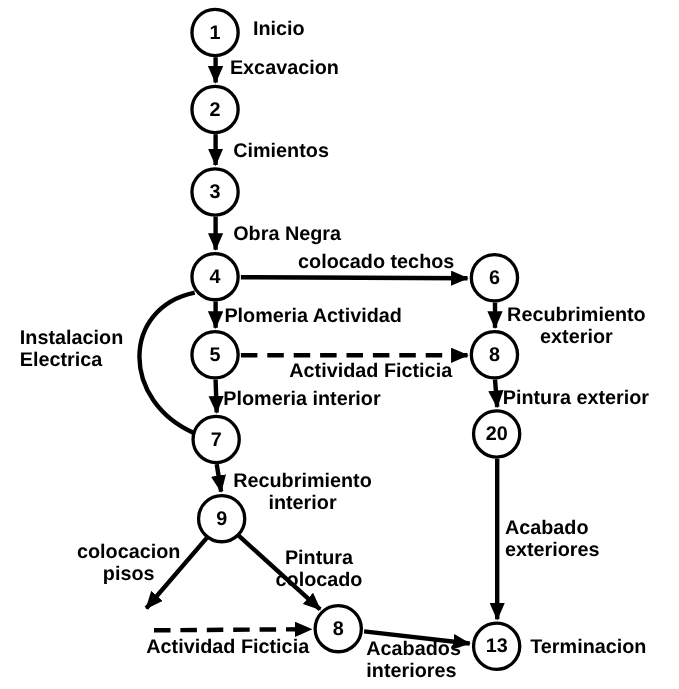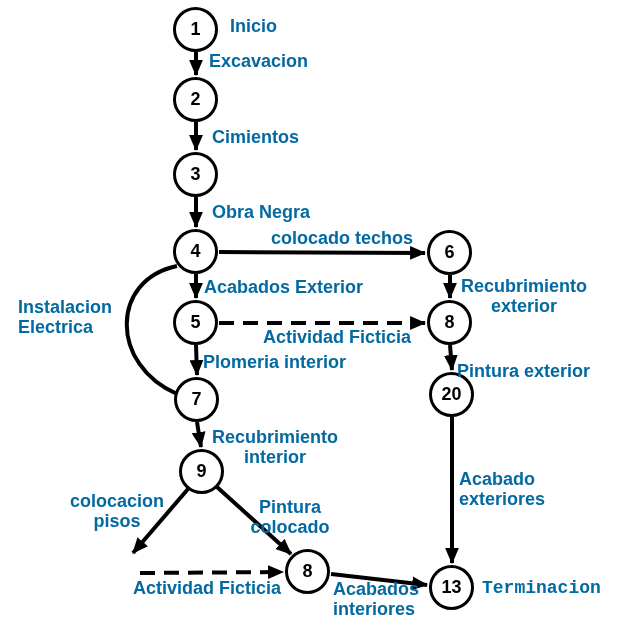--- a/index.html
+++ b/index.html
@@ -34,21 +34,21 @@
     align-items: center;
     justify-content: center;
     font-size: 18px;
     font-weight: bold;
     color: #000000;
   }
   .lbl {
     position: absolute;
     font-size: 18px;
     font-weight: bold;
-    color: #0369a1;
+    color: #000000;
     line-height: 20px;
     white-space: nowrap;
   }
   .pre {
     white-space: pre-line;
   }
   .ctr {
     text-align: center;
   }
   .edge {
@@ -96,34 +96,34 @@
   <div class="node" style="left:173px; top:300px;">5</div>
   <div class="node" style="left:427px; top:230px;">6</div>
   <div class="node" style="left:174px; top:377px;">7</div>
   <div class="node" style="left:427px; top:300px;">8</div>
   <div class="node" style="left:179px; top:449px;">9</div>
   <div class="node" style="left:429px; top:372px;">20</div>
   <div class="node" style="left:285px; top:549px;">8</div>
   <div class="node" style="left:429px; top:565px;">13</div>
 
   <div class="lbl" style="left:230px; top:16px;">Inicio</div>
-  <div class="lbl" style="left:482px; top:578px;font-family:Liberation Mono, monospace;">Terminacion</div>
+  <div class="lbl" style="left:482px; top:578px;">Terminacion</div>
 
   <div class="lbl" style="left:209px; top:51px;">Excavacion</div>
   <div class="lbl" style="left:212px; top:127px;">Cimientos</div>
   <div class="lbl" style="left:212px; top:202px;">Obra Negra</div>
   <div class="lbl" style="left:271px; top:228px;">colocado techos</div>
-  <div class="lbl" style="left:204px; top:277px;">Acabados Exterior</div>
+  <div class="lbl" style="left:204px; top:277px;">Plomeria Actividad</div>
   <div class="lbl pre" style="left:18px; top:297px;">Instalacion
 Electrica</div>
   <div class="lbl" style="left:263px; top:327px;">Actividad Ficticia</div>
   <div class="lbl pre ctr" style="left:453px; top:276px; width:142px;">Recubrimiento
 exterior</div>
   <div class="lbl" style="left:203px; top:352px;">Plomeria interior</div>
-  <div class="lbl" style="left:457px; top:361px;">Pintura exterior</div>
+  <div class="lbl" style="left:457px; top:351px;">Pintura exterior</div>
   <div class="lbl pre ctr" style="left:205px; top:427px; width:140px;">Recubrimiento
 interior</div>
   <div class="lbl pre ctr" style="left:62px; top:491px; width:110px;">colocacion
 pisos</div>
   <div class="lbl pre ctr" style="left:240px; top:497px; width:100px;">Pintura
 colocado</div>
   <div class="lbl" style="left:133px; top:578px;">Actividad Ficticia</div>
   <div class="lbl pre" style="left:333px; top:579px;">Acabados
 interiores</div>
   <div class="lbl pre" style="left:459px; top:469px;">Acabado

